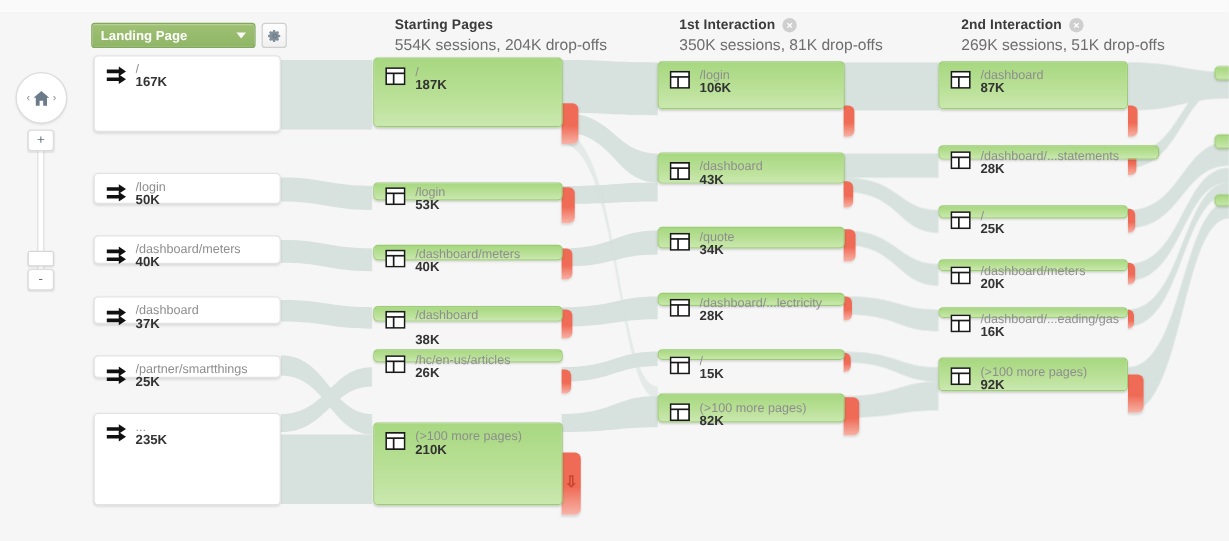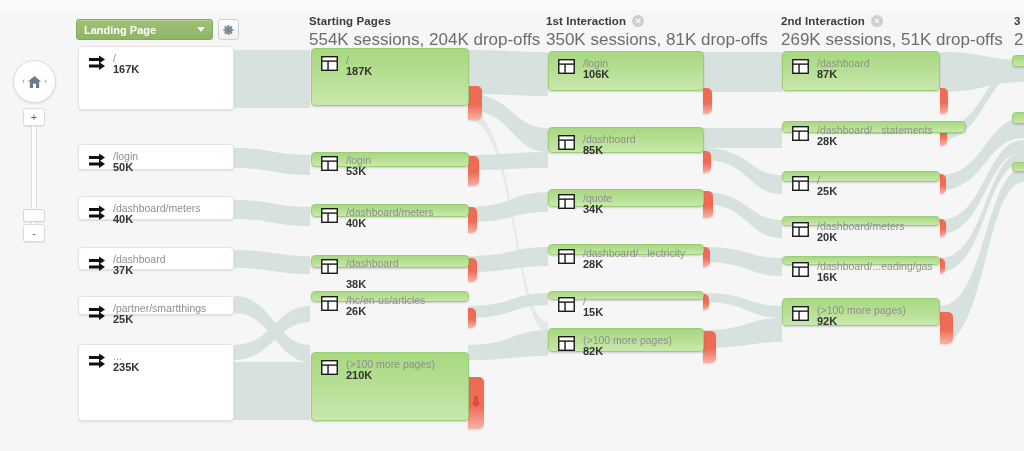--- a/index.html
+++ b/index.html
@@ -59,23 +59,23 @@
     border-top:5px solid #fff; opacity:.95;
   }
   .gear-btn {
     position:absolute; left:218px; top:19px; width:21px; height:21px;
     background:linear-gradient(to bottom,#fefefe,#f0f0f0);
     border:1px solid #cfcfcf; border-radius:3px;
     display:flex; align-items:center; justify-content:center;
   }
 
   
-  .col-head { position:absolute; top:15px; }
+  .col-head { position:absolute; top:15px;margin-left:20px; }
   .col-head .title { font-size:11.5px; font-weight:bold; color:#3b3b3b; letter-spacing:.1px; }
-  .col-head .sub { font-size:17px; color:#6d6d6d; margin-top:3px; white-space:nowrap; }
+  .col-head .sub { font-size:13px; color:#6d6d6d; margin-top:3px; white-space:nowrap; }
   .col-head .titlerow { display:flex; align-items:center; gap:6px; }
   .close-x {
     width:12px;height:12px;border-radius:50%;background:#cfcfcf;
     display:flex;align-items:center;justify-content:center;
     color:#fff;font-size:9px;line-height:1;font-weight:bold;
   }
 
   
   #flows { position:absolute; left:0; top:0; width:1024px; height:451px; }
 
@@ -370,21 +370,21 @@
 
   <div class="dropoff" style="left:703px;top:151px;width:8px;height:22px;"></div>
   <div class="node green" style="left:548px;top:127px;width:156px;height:26px;">
     <svg class="nicon" width="17" height="15" viewBox="0 0 18 16">
       <rect x="0" y="0" width="18" height="16" fill="#1a1a1a"></rect>
       <rect x="1.5" y="1.5" width="15" height="3.2" fill="#fff"></rect>
       <rect x="1.5" y="6.2" width="5.2" height="8.3" fill="#fff"></rect>
       <rect x="8.2" y="6.2" width="8.3" height="8.3" fill="#fff"></rect>
     </svg>
     <div class="nlabel">/dashboard</div>
-    <div class="nval">85K</div>
+    <div class="nval">43K</div>
   </div>
 
   <div class="dropoff" style="left:703px;top:191px;width:10px;height:27px;"></div>
   <div class="node green" style="left:548px;top:189px;width:156px;height:18px;">
     <svg class="nicon" width="17" height="15" viewBox="0 0 18 16" style="top:4px;">
       <rect x="0" y="0" width="18" height="16" fill="#1a1a1a"></rect>
       <rect x="1.5" y="1.5" width="15" height="3.2" fill="#fff"></rect>
       <rect x="1.5" y="6.2" width="5.2" height="8.3" fill="#fff"></rect>
       <rect x="8.2" y="6.2" width="8.3" height="8.3" fill="#fff"></rect>
     </svg>

